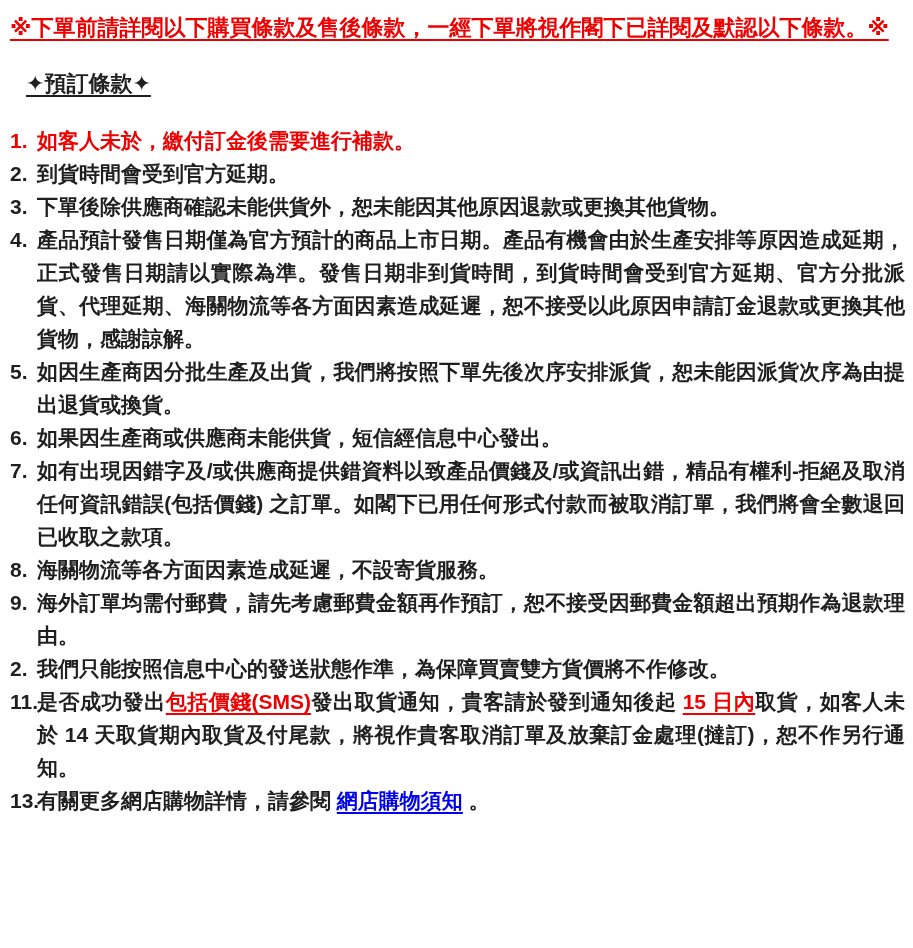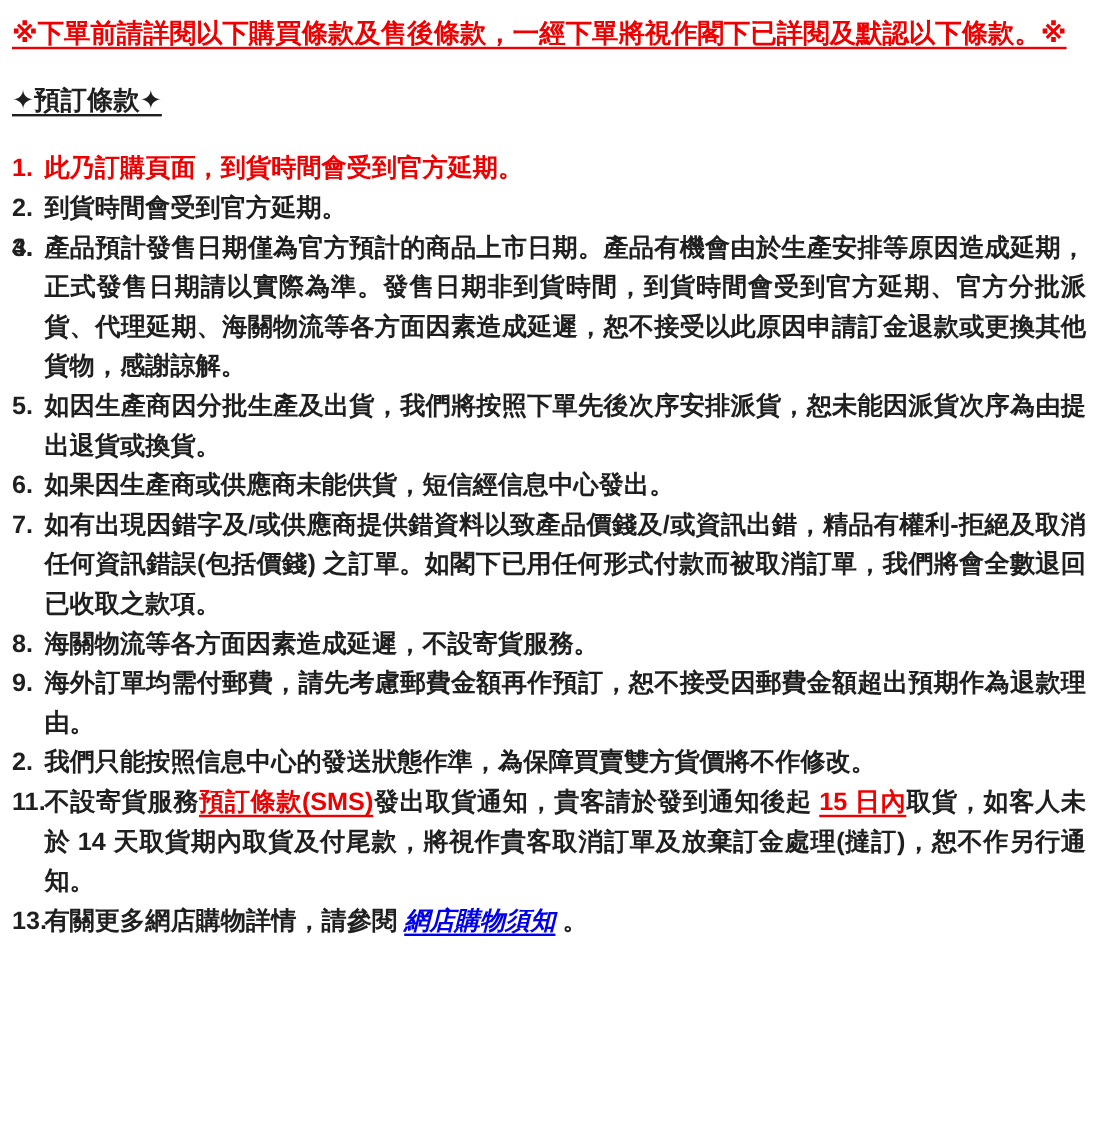--- a/index.html
+++ b/index.html
@@ -27,21 +27,21 @@
     line-height: 29px;
     text-decoration: underline;
     text-underline-offset: 4px;
     margin: 0 0 27px 0;
   }
   .section-title {
     font-size: 22px;
     line-height: 29px;
     text-decoration: underline;
     text-underline-offset: 4px;
-    margin: 0 0 26px 0;
+    margin: 0 0 26px 16px;
     color: var(--ink, #1f1f1f);
   }
   .terms {
     font-size: 21px;
     line-height: 33px;
   }
   .term {
     position: relative;
     padding-left: 27px;
     text-align: justify;
@@ -59,38 +59,37 @@
   .seg-red-underline {
     color: var(--red, #ee0000);
     text-decoration: underline;
     text-underline-offset: 4px;
   }
   .seg-link {
     color: var(--blue, #0000ee);
     text-decoration: underline;
     text-underline-offset: 4px;
     cursor: pointer;
-    font-style: italic;
   }
 </style>
 </head>
 <body>
 
 <div class="page">
   <div class="notice">※下單前請詳閱以下購買條款及售後條款，一經下單將視作閣下已詳閱及默認以下條款。※</div>
 
   <h2 class="section-title">✦預訂條款✦</h2>
 
   <div class="terms" id="terms-list">
-      <div class="term red-item"><span class="num">1.</span><span><span>此乃訂購頁面，到貨時間會受到官方延期。</span></span></div>
+      <div class="term red-item"><span class="num">1.</span><span><span>如客人未於，繳付訂金後需要進行補款。</span></span></div>
       <div class="term"><span class="num">2.</span><span><span>到貨時間會受到官方延期。</span></span></div>
-      <div class="term"><span class="num">3.</span></div>
+      <div class="term"><span class="num">3.</span><span><span>下單後除供應商確認未能供貨外，恕未能因其他原因退款或更換其他貨物。</span></span></div>
       <div class="term"><span class="num">4.</span><span><span>產品預計發售日期僅為官方預計的商品上市日期。產品有機會由於生產安排等原因造成延期，正式發售日期請以實際為準。發售日期非到貨時間，到貨時間會受到官方延期、官方分批派貨、代理延期、海關物流等各方面因素造成延遲，恕不接受以此原因申請訂金退款或更換其他貨物，感謝諒解。</span></span></div>
       <div class="term"><span class="num">5.</span><span><span>如因生產商因分批生產及出貨，我們將按照下單先後次序安排派貨，恕未能因派貨次序為由提出退貨或換貨。</span></span></div>
       <div class="term"><span class="num">6.</span><span><span>如果因生產商或供應商未能供貨，短信經信息中心發出。</span></span></div>
       <div class="term"><span class="num">7.</span><span><span>如有出現因錯字及/或供應商提供錯資料以致產品價錢及/或資訊出錯，精品有權利-拒絕及取消任何資訊錯誤(包括價錢) 之訂單。如閣下已用任何形式付款而被取消訂單，我們將會全數退回已收取之款項。</span></span></div>
       <div class="term"><span class="num">8.</span><span><span>海關物流等各方面因素造成延遲，不設寄貨服務。</span></span></div>
       <div class="term"><span class="num">9.</span><span><span>海外訂單均需付郵費，請先考慮郵費金額再作預訂，恕不接受因郵費金額超出預期作為退款理由。</span></span></div>
       <div class="term"><span class="num">2.</span><span><span>我們只能按照信息中心的發送狀態作準，為保障買賣雙方貨價將不作修改。</span></span></div>
-      <div class="term"><span class="num">11.</span><span><span>不設寄貨服務</span><span class="seg-red-underline">預訂條款(SMS)</span><span>發出取貨通知，貴客請於發到通知後起 </span><span class="seg-red-underline">15 日內</span><span>取貨，如客人未於 14 天取貨期內取貨及付尾款，將視作貴客取消訂單及放棄訂金處理(撻訂)，恕不作另行通知。</span></span></div>
+      <div class="term"><span class="num">11.</span><span><span>是否成功發出</span><span class="seg-red-underline">包括價錢(SMS)</span><span>發出取貨通知，貴客請於發到通知後起 </span><span class="seg-red-underline">15 日內</span><span>取貨，如客人未於 14 天取貨期內取貨及付尾款，將視作貴客取消訂單及放棄訂金處理(撻訂)，恕不作另行通知。</span></span></div>
       <div class="term"><span class="num">13.</span><span><span>有關更多網店購物詳情，請參閱 </span><a class="seg-link">網店購物須知</a><span> 。</span></span></div>
     </div>
 </div>
 
 </body></html>

